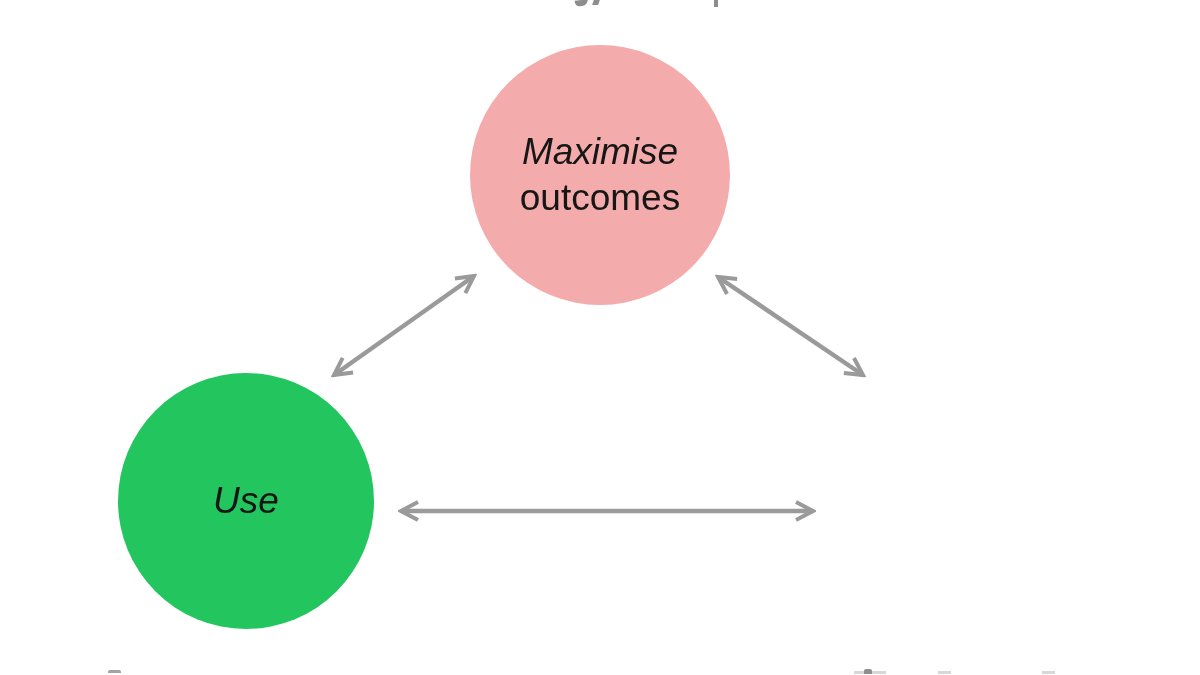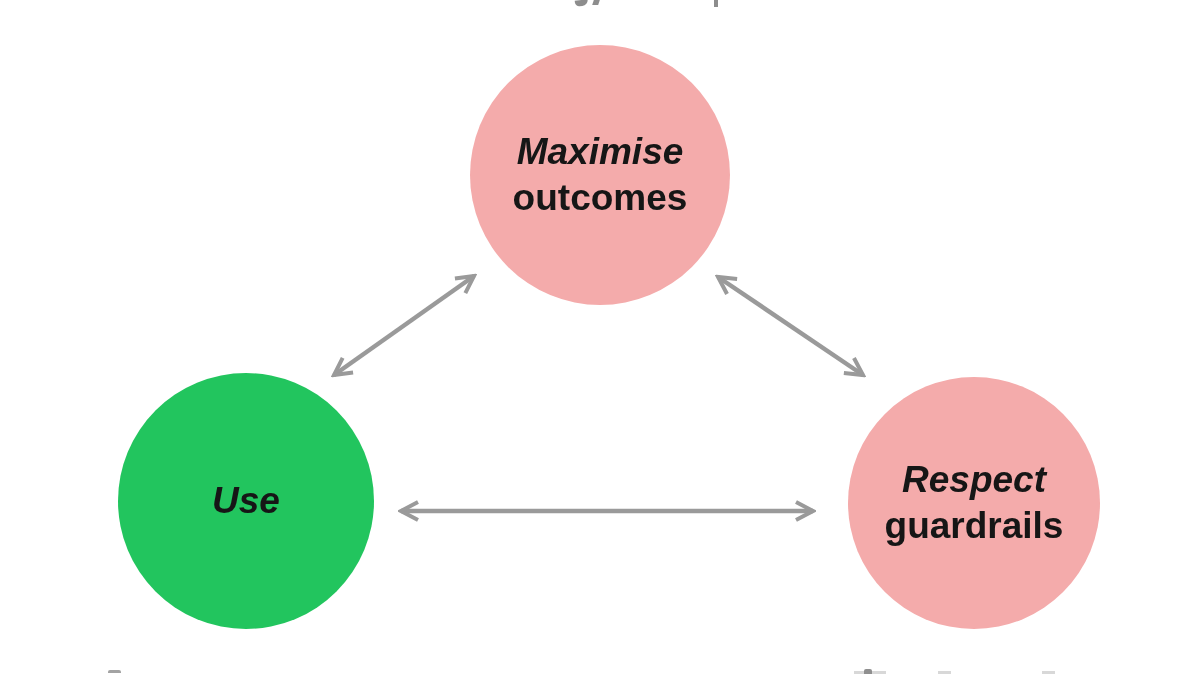--- a/index.html
+++ b/index.html
@@ -28,22 +28,22 @@
     color: #161616;
   }
   .node-top   { left: 470px; top: 45px;  width: 260px; height: 260px; }
   .node-left  { left: 118px; top: 373px; width: 256px; height: 256px; }
   .node-right { left: 848px; top: 377px; width: 252px; height: 252px; }
   .node-line {
     font-size: 37px;
     line-height: 46px;
     white-space: nowrap;
   }
-  .node-line.em   { font-style: italic; font-weight: 700; }
-  .node-line.bold { font-style: normal; font-weight: 700; }
+  .node-line.em   { font-style: italic; font-weight: 400; }
+  .node-line.bold { font-style: normal; font-weight: 400; }
   
   .frag { position: absolute; }
   .frag-t1 { left: 575px; top: 0; width: 13px; height: 6px; background: #8d8d8d; border-radius: 0 0 7px 5px; transform: rotate(-6deg); }
   .frag-t2 { left: 593px; top: 0; width: 6px;  height: 5px; background: #8d8d8d; transform: skewX(-18deg); }
   .frag-t3 { left: 714px; top: 0; width: 4px;  height: 7px; background: #8d8d8d; }
   .frag-b1 { left: 108px;  top: 670px; width: 13px; height: 3px; background: #a3a3a3; border-radius: 2px 2px 0 0; }
   .frag-b2 { left: 854px;  top: 671px; width: 32px; height: 3px; background: #d8d8d8; }
   .frag-b3 { left: 864px;  top: 669px; width: 8px;  height: 5px; background: #8f8f8f; border-radius: 2px 2px 0 0; }
   .frag-b4 { left: 938px;  top: 671px; width: 13px; height: 3px; background: #d8d8d8; }
   .frag-b5 { left: 1042px; top: 671px; width: 13px; height: 3px; background: #d8d8d8; }
@@ -66,24 +66,20 @@
 
   <div class="node node-top" style="background: rgb(244, 171, 171); color: rgb(22, 22, 22);">
     <div class="node-line em">Maximise</div>
     <div class="node-line bold">outcomes</div>
   </div>
 
   <div class="node node-left" style="background: #22c55e; color: rgb(22, 22, 22);">
     <div class="node-line em">Use</div>
   </div>
 
-  <div class="node node-right" style="background: rgb(244, 171, 171); color: rgb(22, 22, 22);">
-    <div class="node-line em">Respect</div>
-    <div class="node-line bold">guardrails</div>
-  </div>
 
   <div class="frag frag-t1"></div>
   <div class="frag frag-t2"></div>
   <div class="frag frag-t3"></div>
   <div class="frag frag-b1"></div>
   <div class="frag frag-b2"></div>
   <div class="frag frag-b3"></div>
   <div class="frag frag-b4"></div>
   <div class="frag frag-b5"></div>
 

